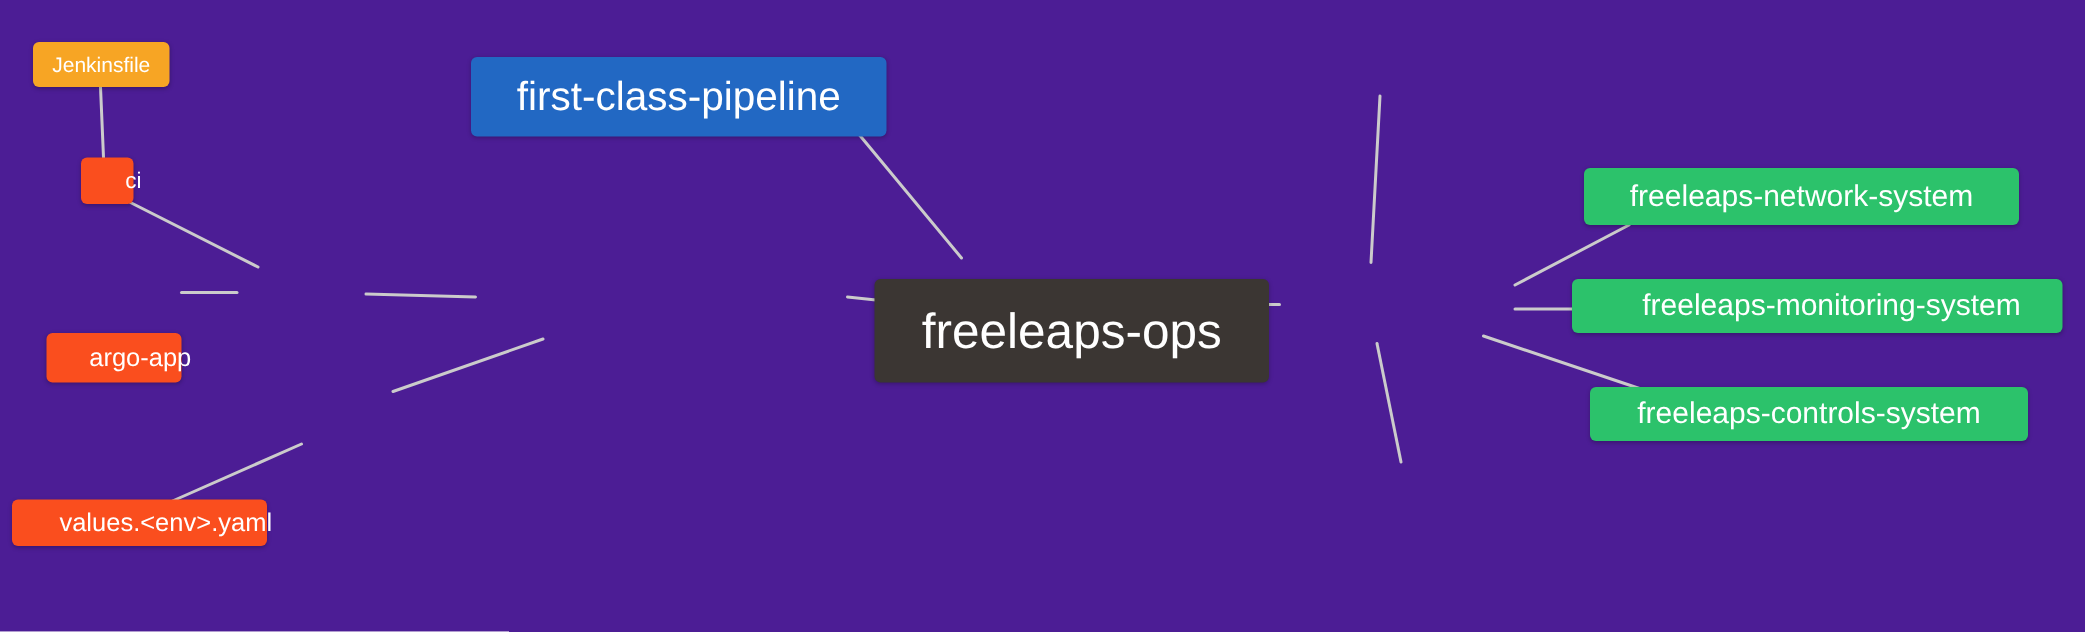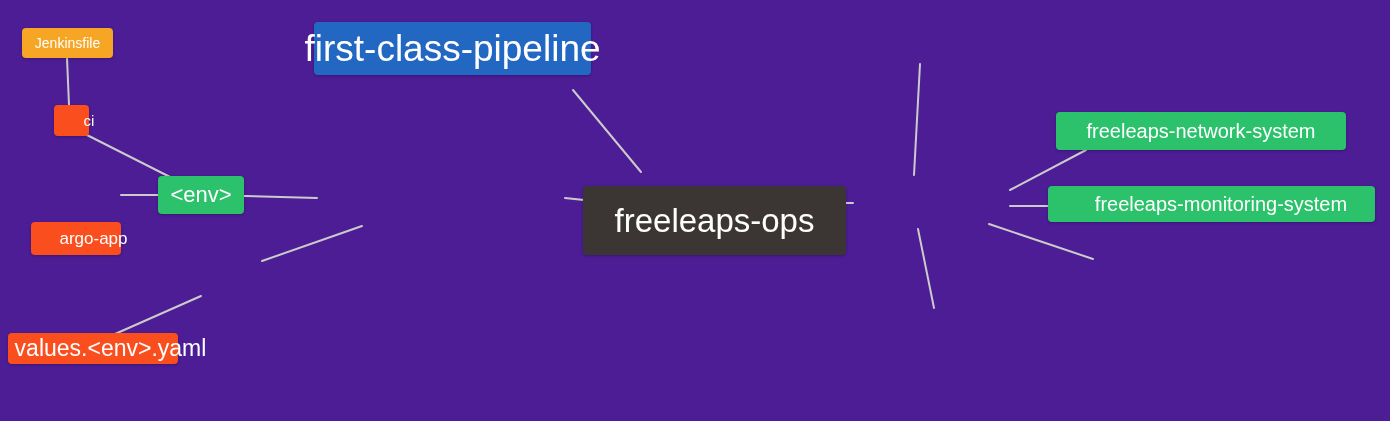--- a/index.html
+++ b/index.html
@@ -44,22 +44,22 @@
   .green  { background: #2cc26b; }
   .red    { background: #fa4e1e; padding-left: 35px; }
   .orange { background: #f7a524; }
   .dark   { background: #3b3633; }
 
   #n-jenkinsfile { left: 22px;  top: 28px;  width: 91px;  height: 30px; font-size: 14px; }
   #n-ci          { left: 54px;  top: 105px; width: 30px;  height: 31px; font-size: 15px; }
   #n-argo-app    { left: 31px;  top: 178px; width: 90px;  height: 33px; font-size: 17px; margin-top: 44px; }
   #n-env         { left: 158px; top: 176px; width: 86px;  height: 38px; font-size: 22px; }
   #n-helm-pkg    { left: 147px; top: 258px; width: 118px; height: 38px; font-size: 22px; }
-  #n-values      { left: 8px;   top: 333px; width: 170px; height: 31px; font-size: 23px; }
-  #n-fcp         { left: 314px; top: 22px;  width: 277px; height: 53px; font-size: 37px; }
+  #n-values      { left: 8px;   top: 333px; width: 170px; height: 31px; font-size: 17px; }
+  #n-fcp         { left: 314px; top: 38px;  width: 277px; height: 53px; font-size: 27px; }
   #n-service     { left: 317px; top: 170px; width: 248px; height: 55px; font-size: 27px; }
   #n-root        { left: 583px; top: 186px; width: 263px; height: 69px; font-size: 33px; }
   #n-manifests   { left: 852px; top: 174px; width: 158px; height: 54px; font-size: 27px; }
   #n-devops      { left: 797px; top: 31px;  width: 287px; height: 33px; font-size: 20px; }
   #n-network     { left: 1056px; top: 112px; width: 290px; height: 38px; font-size: 20px; text-align: center; }
   #n-monitoring  { left: 1048px; top: 186px; width: 327px; height: 36px; font-size: 20px; padding-left: 19px; }
   #n-controls    { left: 1060px; top: 258px; width: 292px; height: 36px; font-size: 20px; }
   #n-storage     { left: 818px; top: 308px; width: 283px; height: 36px; font-size: 20px; }
 </style>
 </head>
@@ -80,20 +80,20 @@
     <line x1="914" y1="175" x2="920" y2="64"></line>
     <line x1="1010" y1="190" x2="1086" y2="150"></line>
     <line x1="1010" y1="206" x2="1048" y2="206"></line>
     <line x1="989" y1="224" x2="1093" y2="259"></line>
     <line x1="918" y1="229" x2="934" y2="308"></line>
   </svg>
 
   <div class="node orange" id="n-jenkinsfile">Jenkinsfile</div>
   <div class="node red" id="n-ci">ci</div>
   <div class="node red" id="n-argo-app">argo-app</div>
-  <div class="node green" id="n-env">&lt;env&gt;</div>
   <div class="node red" id="n-values">values.&lt;env&gt;.yaml</div>
   <div class="node blue" id="n-fcp">first-class-pipeline</div>
   <div class="node dark" id="n-root">freeleaps-ops</div>
   <div class="node green" id="n-network">freeleaps-network-system</div>
   <div class="node green" id="n-monitoring">freeleaps-monitoring-system</div>
+  <div class="node green" id="n-controls">freeleaps-controls-system</div>
 
 </div>
 
 </body></html>

